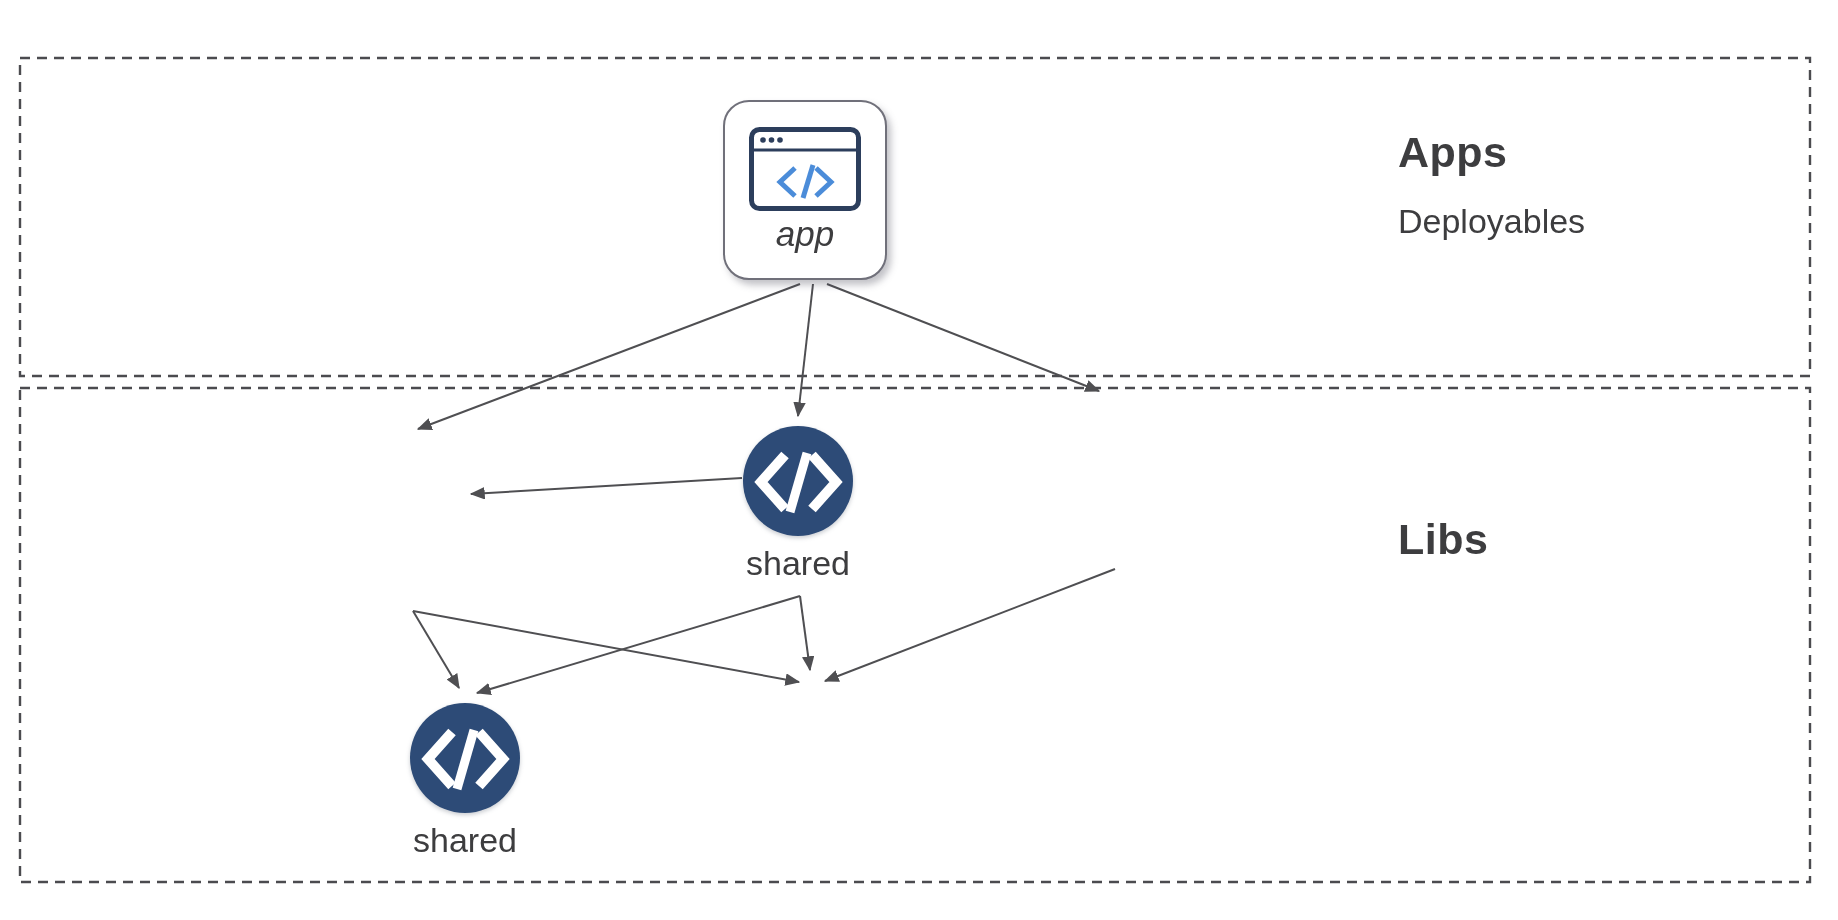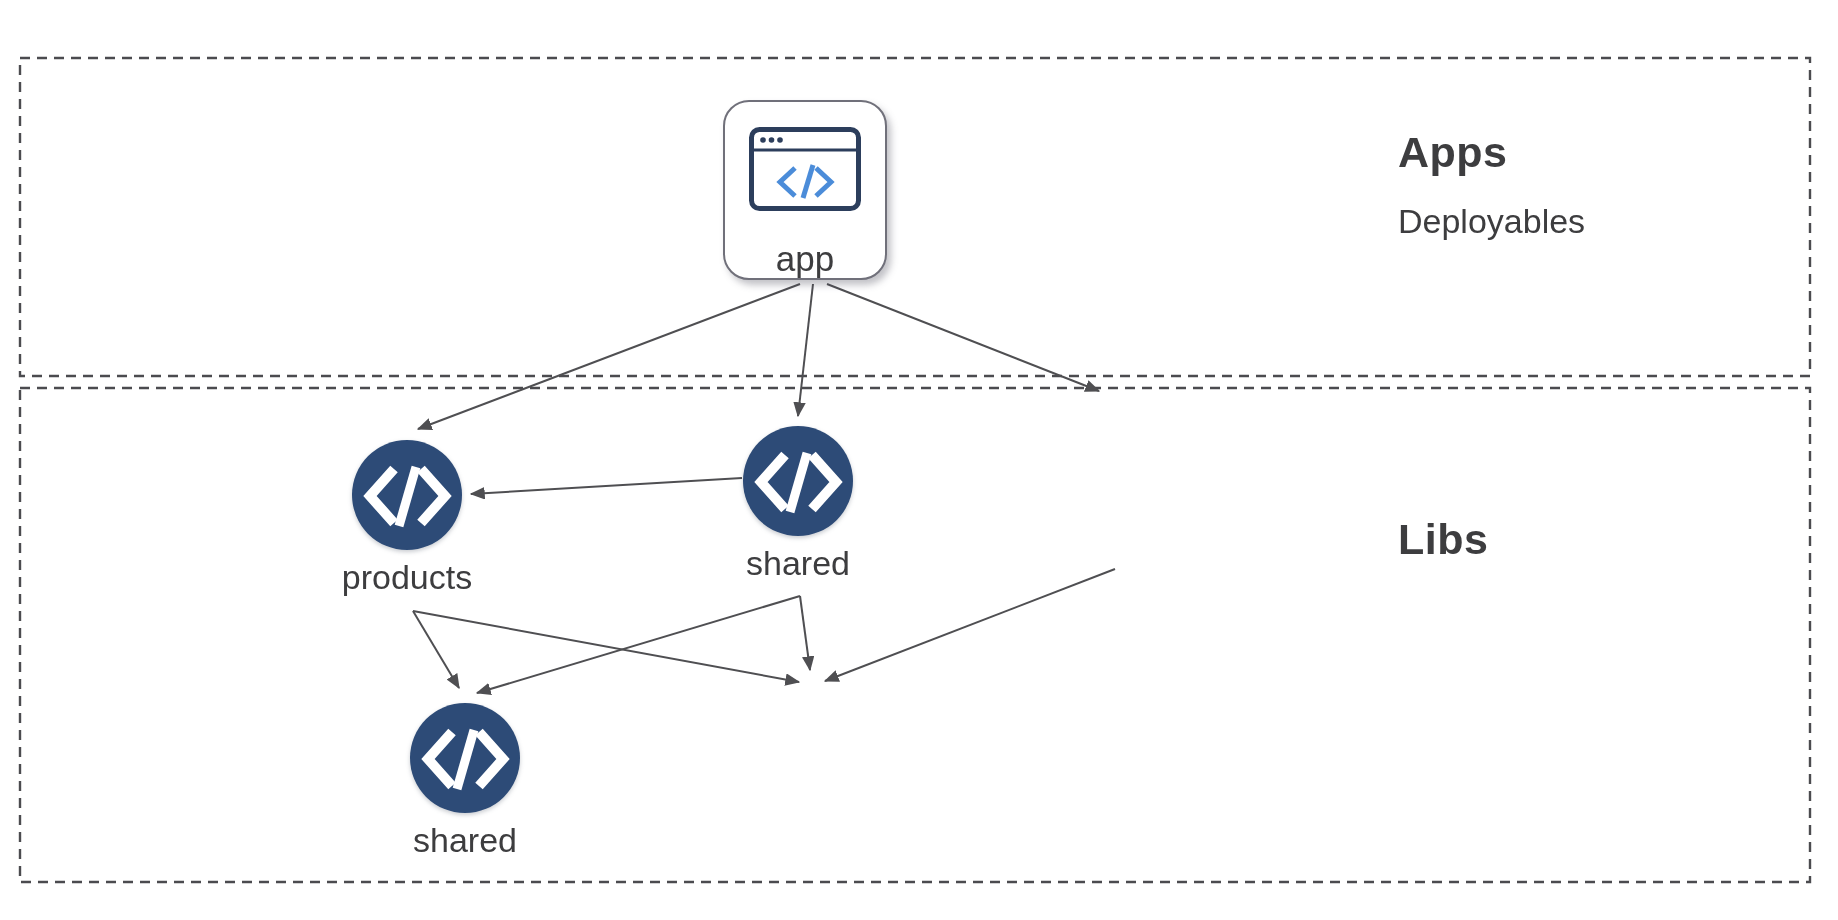--- a/index.html
+++ b/index.html
@@ -38,21 +38,21 @@
     position:absolute;left:723px;top:100px;width:164px;height:180px;
     background:#fff;border:2px solid #70707a;border-radius:26px;
     box-shadow:4px 5px 7px rgba(80,80,95,0.35);
     box-sizing:border-box;display:flex;flex-direction:column;align-items:center;
   }
   .browser-icon{width:112px;height:84px;margin-top:25px;}
   .browser-frame{fill:#fff;stroke:var(--app-icon-frame,#2c3e5c);stroke-width:5;}
   .browser-dot{fill:var(--app-icon-frame,#2c3e5c);}
   .browser-divider{stroke:var(--app-icon-frame,#2c3e5c);stroke-width:3;}
   .app-glyph{stroke:var(--app-accent-blue,#4b8cd9);stroke-width:5;fill:none;stroke-linecap:butt;}
-  .app-label{font-size:35px;margin-top:30px;line-height:1;}
+  .app-label{font-size:35px;margin-top:5px;line-height:1;font-style:italic;}
 
   .lib-node{position:absolute;width:112px;height:112px;}
   .lib-icon{width:112px;height:112px;display:block;filter:drop-shadow(0 2px 2px rgba(40,50,70,0.25));}
   .lib-circle{fill:var(--lib-node-fill,#2d4b77);}
   .glyph-chevron{stroke:var(--glyph,#fff);stroke-width:10;fill:none;stroke-linecap:butt;stroke-linejoin:miter;}
   .glyph-slash{stroke:var(--glyph,#fff);stroke-width:9;fill:none;stroke-linecap:butt;}
   .lib-label{
     position:absolute;top:121px;left:50%;transform:translateX(-50%);
     font-size:34px;line-height:1;white-space:nowrap;text-align:center;
   }
@@ -94,29 +94,20 @@
       <circle class="browser-dot" cx="22.5" cy="13" r="2.8"></circle>
       <circle class="browser-dot" cx="31" cy="13" r="2.8"></circle>
       <line class="browser-divider" x1="3" y1="23" x2="109" y2="23"></line>
       <path class="app-glyph" d="M46,41 L31,55 L46,69"></path>
       <path class="app-glyph" d="M54,71 L64,38"></path>
       <path class="app-glyph" d="M67,41 L82,55 L67,69"></path>
     </svg>
     <div class="app-label">app</div>
   </div>
 
-  <div class="lib-node" style="left:351px;top:439px">
-    <svg class="lib-icon" viewBox="0 0 112 112">
-      <circle class="lib-circle" cx="56" cy="56" r="55"></circle>
-      <path class="glyph-chevron" d="M43,30 L19,57 L43,84"></path>
-      <path class="glyph-slash" d="M48,87 L65,28"></path>
-      <path class="glyph-chevron" d="M70,30 L94,57 L70,84"></path>
-    </svg>
-    <div class="lib-label">products</div>
-  </div>
 
   <div class="lib-node" style="left:742px;top:425px">
     <svg class="lib-icon" viewBox="0 0 112 112">
       <circle class="lib-circle" cx="56" cy="56" r="55"></circle>
       <path class="glyph-chevron" d="M43,30 L19,57 L43,84"></path>
       <path class="glyph-slash" d="M48,87 L65,28"></path>
       <path class="glyph-chevron" d="M70,30 L94,57 L70,84"></path>
     </svg>
     <div class="lib-label">shared</div>
   </div>

